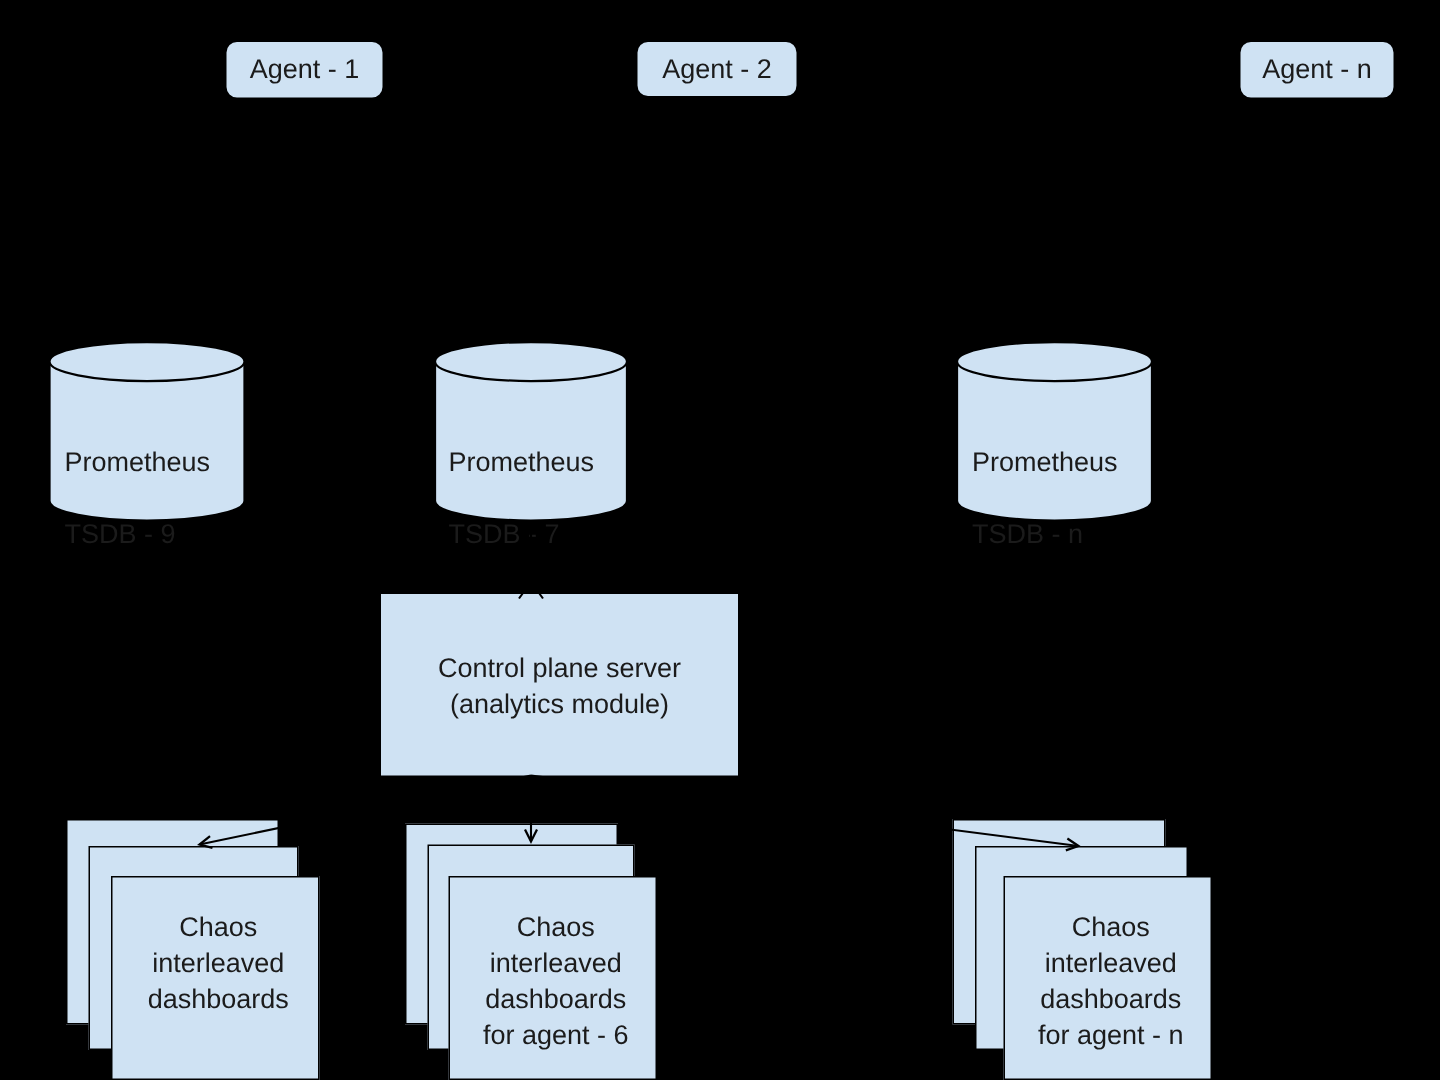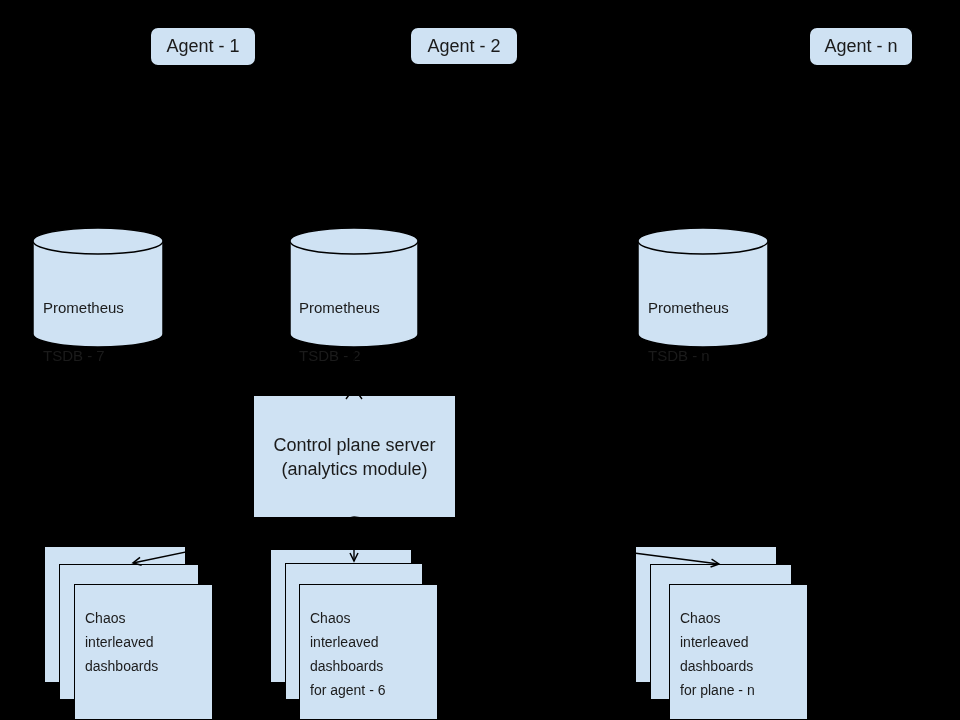--- a/index.html
+++ b/index.html
@@ -31,47 +31,48 @@
     font-size:18px;
     z-index:2;
   }
 
   
   .cyl-shape{fill:var(--shape-fill);stroke:var(--shape-border);stroke-width:1.5;}
 
   
   .db-label{
     position:absolute;
-    font-size:15px;line-height:24px;
+    font-size:18px;line-height:24px;
     white-space:pre-line;
     z-index:2;
   }
 
   
   .control-plane{
     position:absolute;
-    left:254px;top:396px;width:201px;height:121px;
+    left:254px;top:396px;width:238px;height:121px;
     background:var(--shape-fill);
     display:flex;flex-direction:column;align-items:center;justify-content:center;
     text-align:center;
     font-size:18px;line-height:24px;
     z-index:2;
   }
 
   
   .card{
     position:absolute;
     background:var(--shape-fill);
     border:1px solid var(--shape-border);
     box-sizing:border-box;
     z-index:2;
   }
   .card.front{
-    font-size:14px;line-height:24px;
+    font-size:18px;line-height:24px;
     padding:21px 6px 0 10px;
+    text-align:center;
   }
   .card.front div{white-space:nowrap;}
 
   
   .arrow{stroke:var(--shape-border);stroke-width:1.4;fill:none;}
   #arrows{z-index:3;}
   #cylinders{z-index:1;}
 </style>
 </head>
 <body>
@@ -89,34 +90,34 @@
     </g>
     <g>
       <path class="cyl-shape" d="M638,241 L638,334 A65,13 0 0 0 768,334 L768,241 A65,13 0 0 0 638,241 Z"></path>
       <ellipse class="cyl-shape" cx="703" cy="241" rx="65" ry="13"></ellipse>
     </g>
   </svg>
 
   <div class="agent" style="left:149px;top:26px;width:104px;height:37px;">
     <span>Agent - 1</span>
   </div>
-  <div class="agent" style="left:409px;top:26px;width:106px;height:36px;">
+  <div class="agent" style="left:423px;top:26px;width:106px;height:36px;">
     <span>Agent - 2</span>
   </div>
-  <div class="agent" style="left:808px;top:26px;width:102px;height:37px;">
+  <div class="agent" style="left:825px;top:26px;width:102px;height:37px;">
     <span>Agent - n</span>
   </div>
 
   <div class="db-label" style="left:43px;top:272px;">
     <div>Prometheus</div>
-    <div>TSDB - 7</div>
+    <div>TSDB - 9</div>
   </div>
   <div class="db-label" style="left:299px;top:272px;">
     <div>Prometheus</div>
-    <div>TSDB - 2</div>
+    <div>TSDB - 7</div>
   </div>
   <div class="db-label" style="left:648px;top:272px;">
     <div>Prometheus</div>
     <div>TSDB - n</div>
   </div>
 
   <div class="control-plane">
     <div>Control plane server</div>
     <div>(analytics module)</div>
   </div>
@@ -137,21 +138,21 @@
     <div>dashboards</div>
     <div>for agent - 6</div>
   </div>
 
   <div class="card" style="left:635px;top:546px;width:142px;height:137px;"></div>
   <div class="card" style="left:650px;top:564px;width:142px;height:136px;"></div>
   <div class="card front" style="left:669px;top:584px;width:139px;height:136px;">
     <div>Chaos</div>
     <div>interleaved</div>
     <div>dashboards</div>
-    <div>for plane - n</div>
+    <div>for agent - n</div>
   </div>
 
   <svg id="arrows" class="layer" viewBox="0 0 960 720">
     <defs>
       <marker id="ah" markerWidth="12" markerHeight="12" refX="9" refY="5" orient="auto" markerUnits="userSpaceOnUse">
         <path d="M1,1 L9,5 L1,9" fill="none" stroke="#000000" stroke-width="1.5"></path>
       </marker>
     </defs>
     <g>
       <line class="arrow" x1="354" y1="350" x2="354" y2="388"></line>

